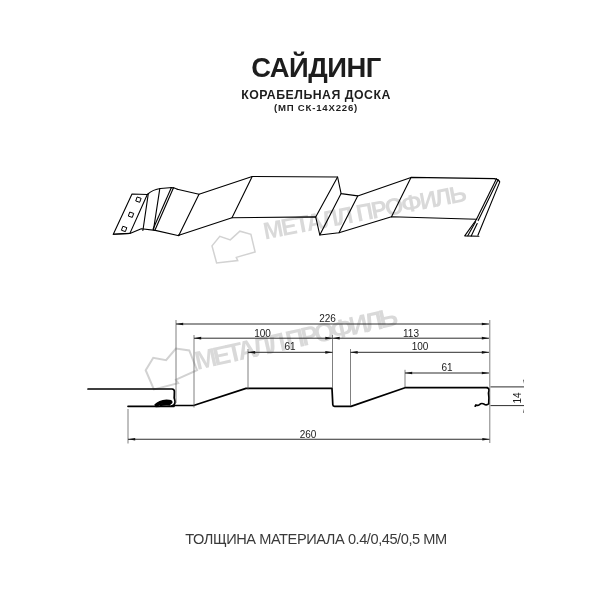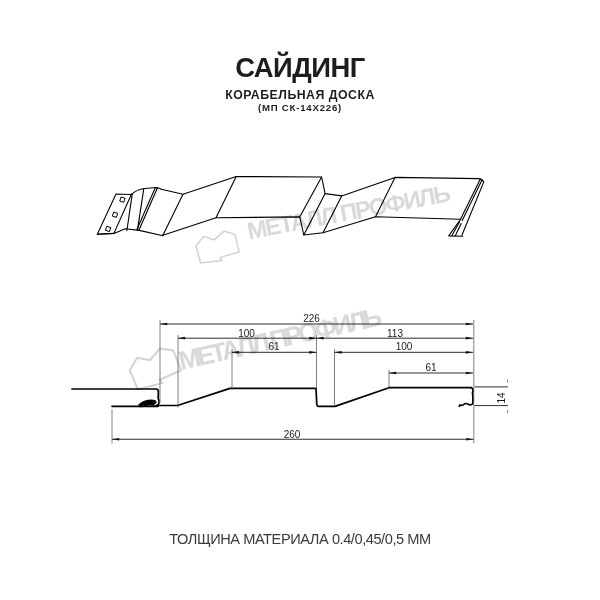--- a/index.html
+++ b/index.html
@@ -1,17 +1,17 @@
 <!DOCTYPE html>
 <html><head>
 <meta charset="utf-8">
 <style>
   html,body{margin:0;padding:0;background:#fff;}
   .page{position:relative;width:508px;height:600px;background:#fff;overflow:hidden;
-        font-family:"Liberation Sans", sans-serif;}
+        font-family:"Liberation Sans", sans-serif;margin-left:16px;}
   svg{position:absolute;left:0;top:0;}
   text{font-family:"Liberation Sans", sans-serif;}
 </style>
 </head>
 <body>
 
 <div class="page">
 <svg width="600" height="600" viewBox="0 0 600 600">
 
   <text x="300" y="77.4" text-anchor="middle" font-size="27.4" font-weight="bold" fill="#1d1d1d" letter-spacing="-0.5">САЙДИНГ</text>

